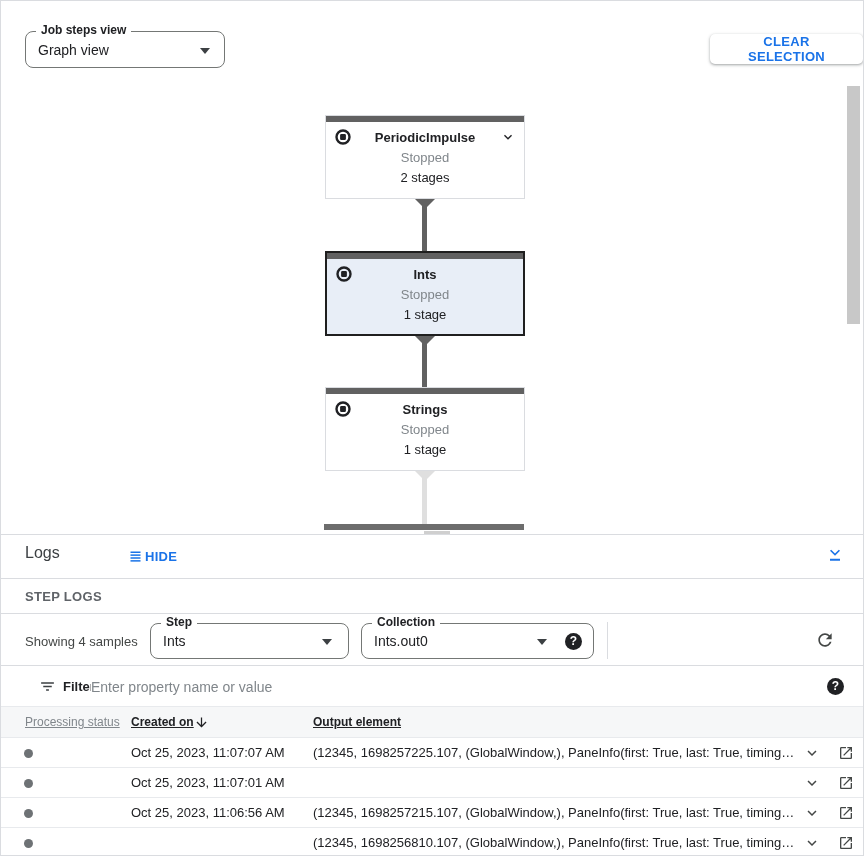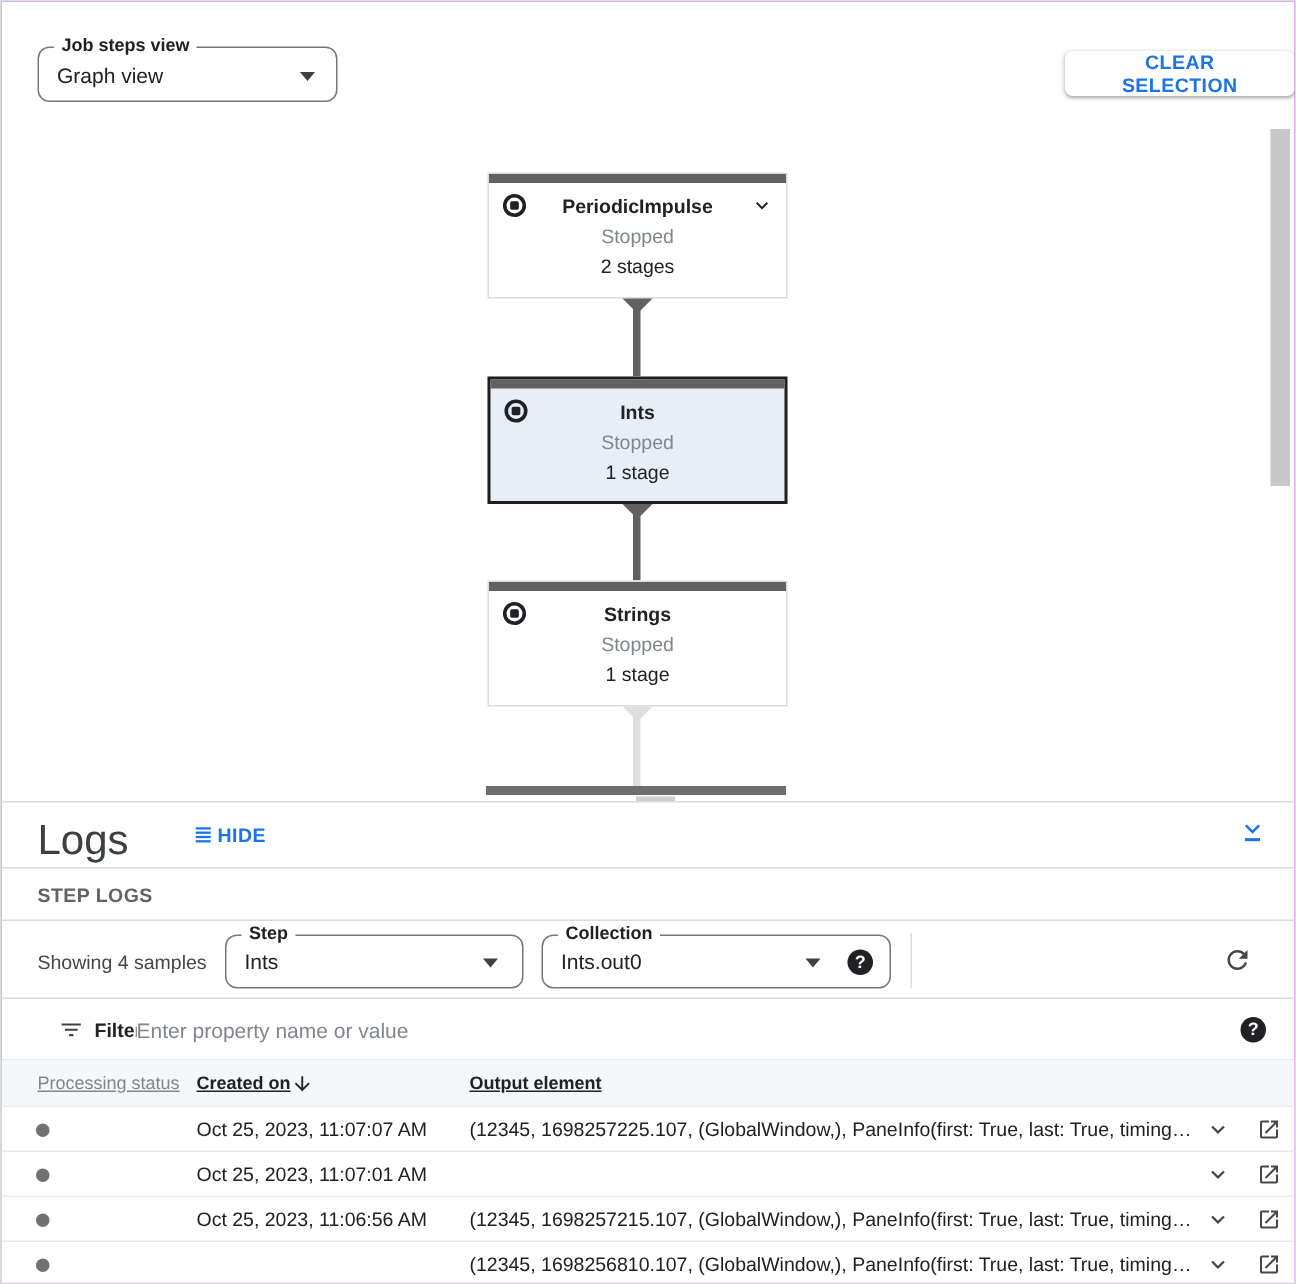--- a/index.html
+++ b/index.html
@@ -1,17 +1,17 @@
 <!DOCTYPE html>
 <html style="--accent: #1a73e8; --text: #202124; --muted: #5f6368; --faint: #80868b; --border: #dadce0; --row-border: #e8eaed; --bar: #616161; --edge-light: #dfdfdf; --node-selected-bg: #e8eef7; --header-bg: #f6f7f8; --scrollbar: #c8c8c8;"><head>
 <meta charset="utf-8">
 <style>
   * { box-sizing: border-box; margin: 0; padding: 0; }
   body { background:#fff; font-family:"Liberation Sans", sans-serif; }
-  .screen { position:relative; width:864px; height:856px; background:#d946ef;
+  .screen { position:relative; width:864px; height:856px; background:#6d28d9;
             border:1px solid var(--border,#dadce0); overflow:hidden; }
 
   
   .graph-area { position:absolute; left:0; top:0; width:100%; height:533px; background:#fff; }
 
   .select-field { position:absolute; border:1px solid #747775; border-radius:8px; background:#fff; }
   .field-label { position:absolute; top:-9px; left:10px; background:#fff; padding:0 5px;
                  font-size:12px; font-weight:600; color:var(--text,#202124); white-space:nowrap; }
   .field-value { position:absolute; left:12px; top:0; bottom:0; display:flex; align-items:center;
                  font-size:14px; color:var(--text,#202124); }
@@ -46,21 +46,21 @@
   .cutoff-bar { position:absolute; left:323px; top:523px; width:200px; height:6px; background:#6d6d6d; }
   .cutoff-strip { position:absolute; left:423px; top:530px; width:26px; height:4px; background:#cfcfcf; }
 
   .graph-scrollbar { position:absolute; right:3px; top:85px; width:13px; height:238px;
       background:var(--scrollbar,#c8c8c8); }
 
   
   .logs-panel { position:absolute; left:0; top:533px; width:100%; height:323px; background:#fff;
       border-top:1px solid var(--border,#dadce0); }
   .logs-header { position:relative; height:44px; border-bottom:1px solid var(--border,#dadce0); }
-  .logs-title { position:absolute; left:24px; top:9px; font-size:28px; color:#3c4043; }
+  .logs-title { position:absolute; left:24px; top:9px; font-size:16px; color:#3c4043; }
   .hide-btn { position:absolute; left:127px; top:14px; display:flex; align-items:center; gap:2px;
       color:var(--accent,#1a73e8); font-size:13px; font-weight:600; letter-spacing:.3px; cursor:pointer; }
   .collapse-btn { position:absolute; right:18px; top:10px; width:20px; height:20px; cursor:pointer; }
 
   .logs-tabs { display:flex; height:35px; border-bottom:1px solid var(--border,#dadce0); }
   .tab { display:flex; align-items:center; justify-content:center; padding:0 24px; height:100%;
       font-size:13px; font-weight:600; letter-spacing:.3px; color:var(--muted,#5f6368); cursor:pointer; }
   .tab.active { color:var(--accent,#1a73e8); border-bottom:3px solid var(--accent,#1a73e8); padding-top:3px; }
 
   .sampling-row { position:relative; height:52px; border-bottom:1px solid var(--border,#dadce0); }

